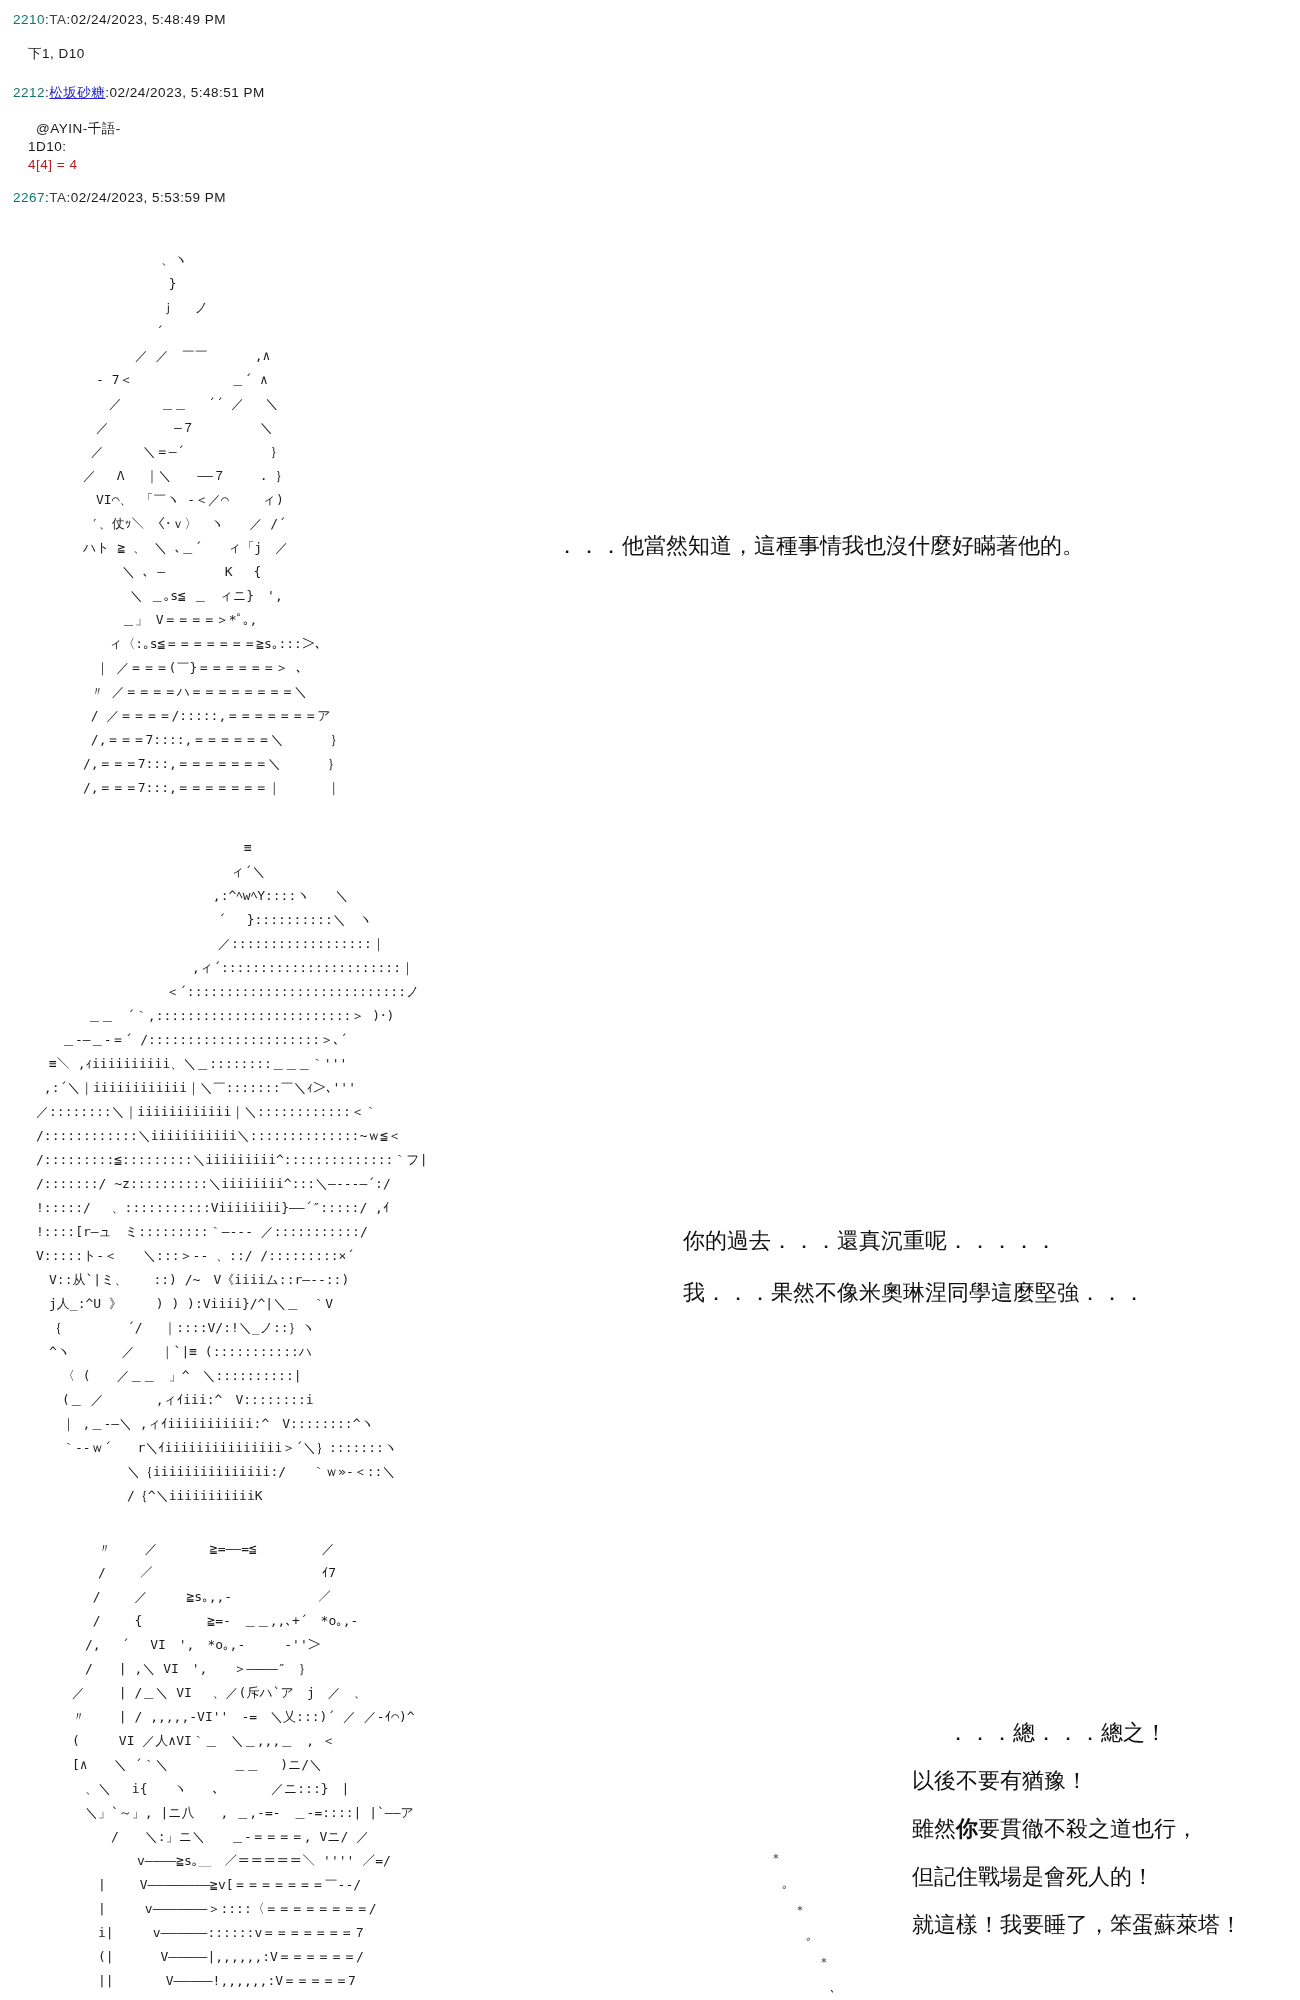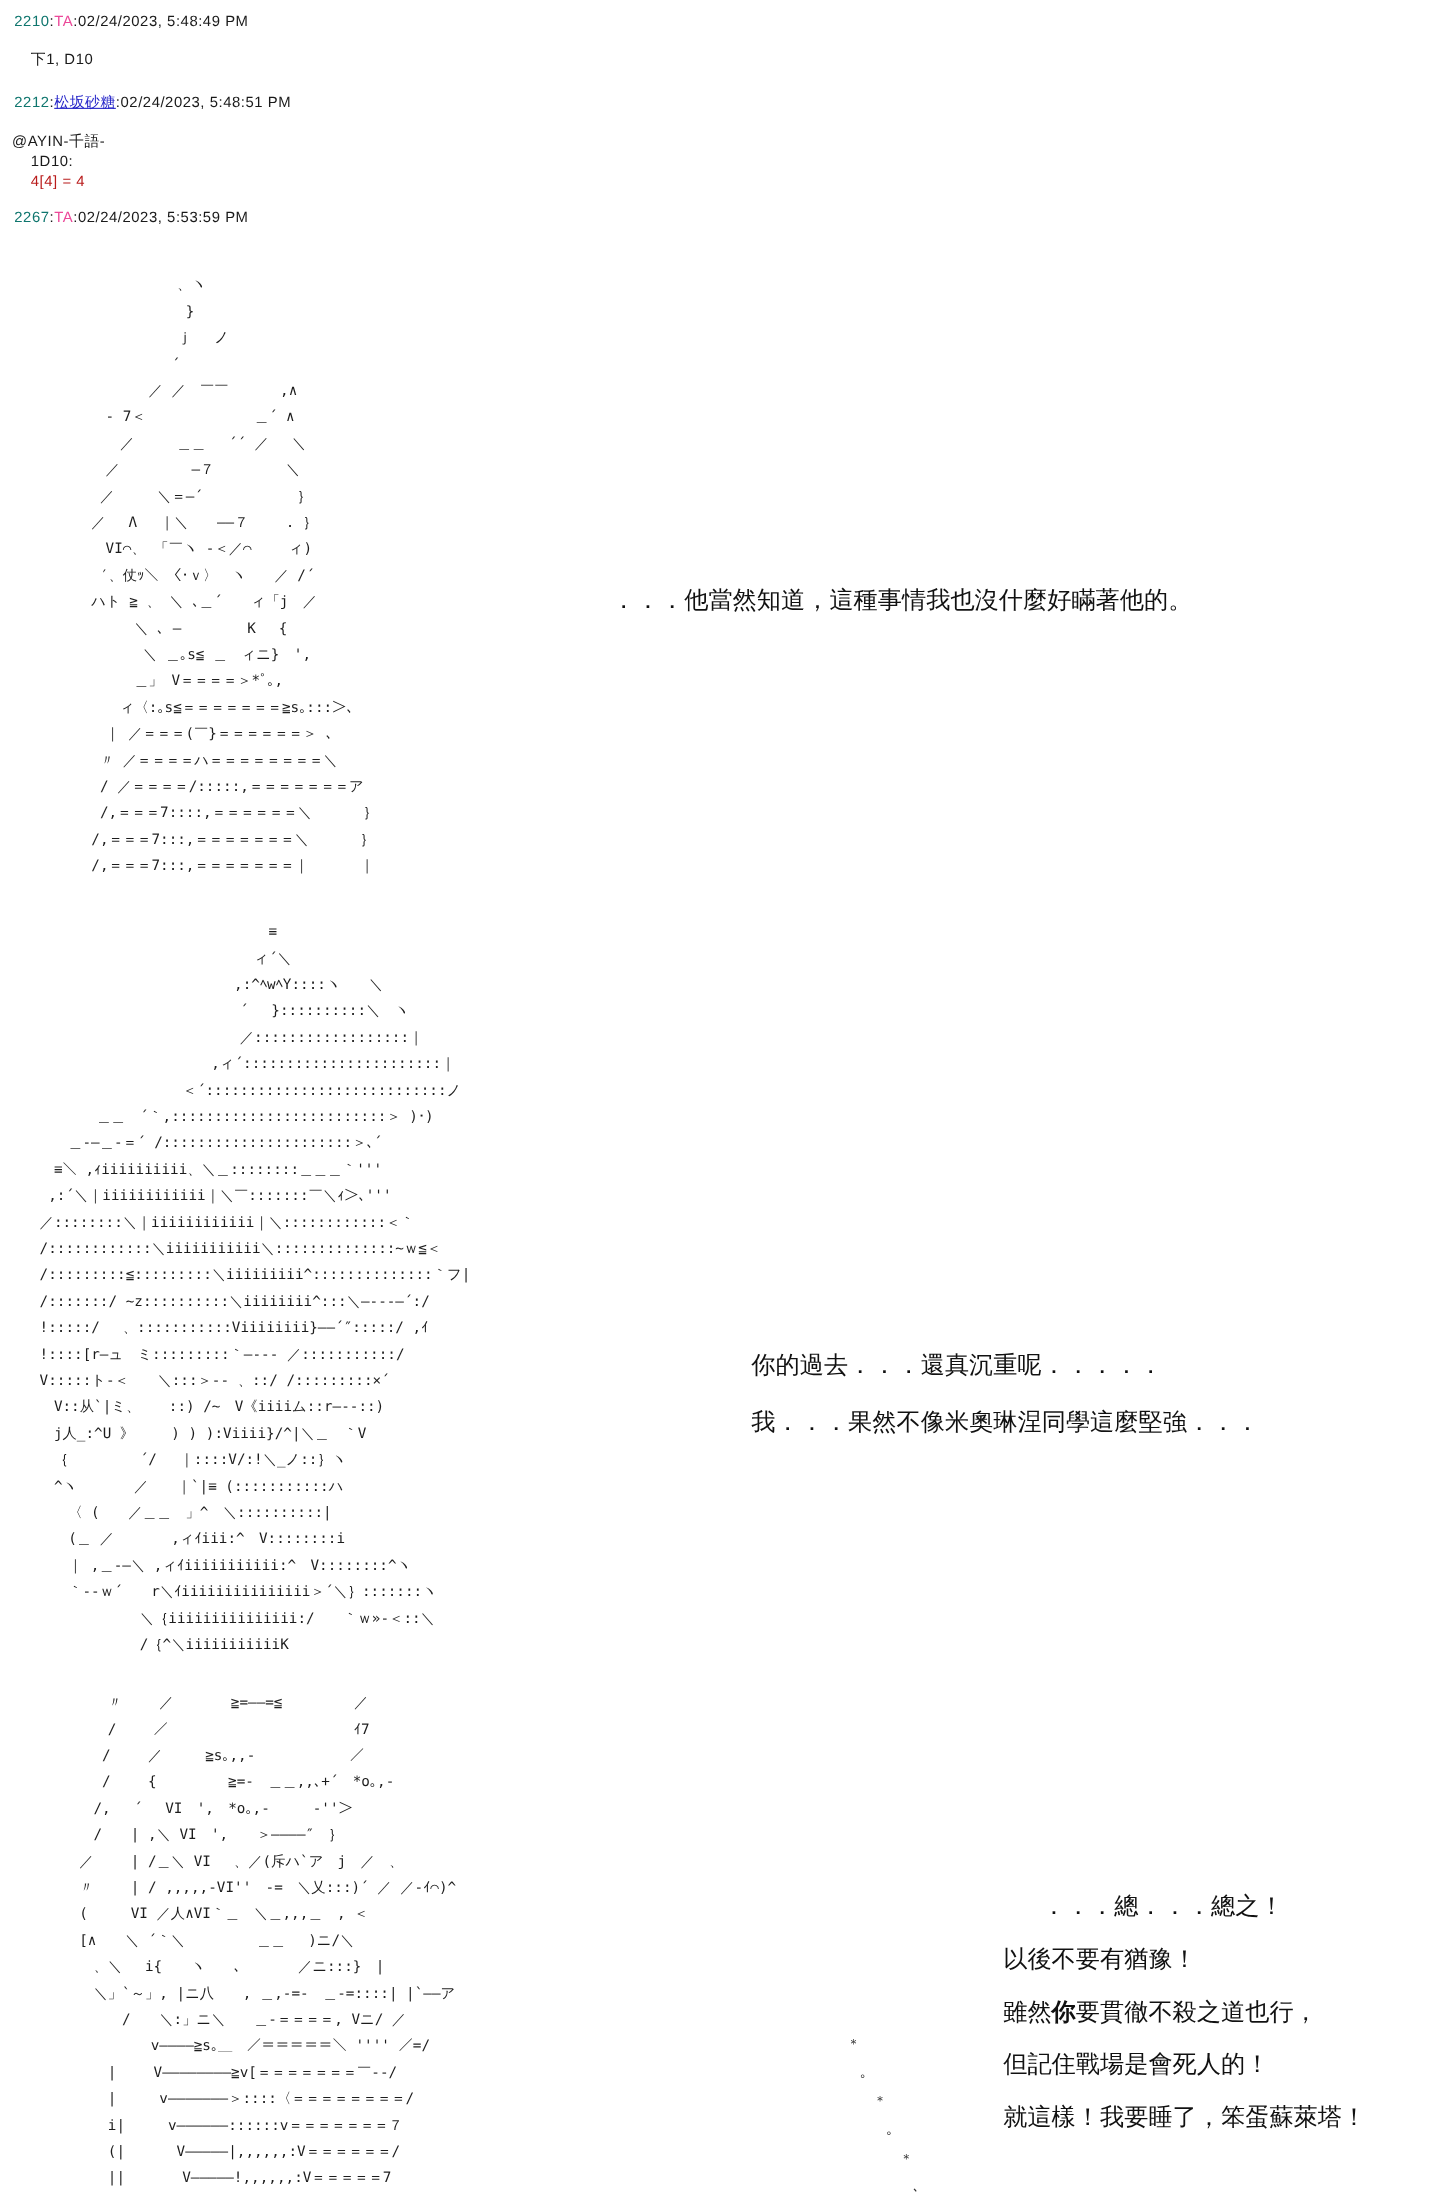--- a/index.html
+++ b/index.html
@@ -6,21 +6,21 @@
   body{
     width:1300px;height:2000px;position:relative;overflow:hidden;
     background:#ffffff;
     font-family:"Liberation Sans","DejaVu Sans",sans-serif;
   }
   .hdr{
     position:absolute;white-space:nowrap;
     font-size:13.5px;color:#1a1a1a;letter-spacing:0.5px;
   }
   .hdr .num{color:#0f766e;}
-  .hdr .ta{color:#ec4899;}
+  .hdr .ta{color:#404040;}
   .hdr .link{color:#2323c8;text-decoration:underline;cursor:pointer;}
   .hdr .dt{color:#1a1a1a;}
   .bodyline{
     position:absolute;white-space:nowrap;
     font-size:13.5px;color:#1a1a1a;letter-spacing:0.5px;
   }
   .dice{color:#b91c1c;}
   .aa{
     position:absolute;margin:0;white-space:pre;
     font-family:"DejaVu Sans Mono","Liberation Mono",monospace;
@@ -41,21 +41,21 @@
 <body>
 
 <div class="hdr" style="left:13px;top:12px;">
   <span class="num">2210</span><span>:</span><span class="ta">TA</span><span>:</span><span class="dt">02/24/2023, 5:48:49 PM</span>
 </div>
 <div class="bodyline" style="left:28px;top:45px;">下1, D10</div>
 
 <div class="hdr" style="left:13px;top:84px;">
   <span class="num">2212</span><span>:</span><span class="link">松坂砂糖</span><span>:</span><span class="dt">02/24/2023, 5:48:51 PM</span>
 </div>
-<div class="bodyline" style="left:11px;top:120px;">@AYIN-千語-</div>
+<div class="bodyline" style="left:36px;top:120px;">@AYIN-千語-</div>
 <div class="bodyline" style="left:28px;top:139px;">1D10:</div>
 <div class="bodyline dice" style="left:28px;top:157px;">4[4] = 4</div>
 
 <div class="hdr" style="left:13px;top:190px;">
   <span class="num">2267</span><span>:</span><span class="ta">TA</span><span>:</span><span class="dt">02/24/2023, 5:53:59 PM</span>
 </div>
 
 <pre class="aa" style="left:70px;top:248px;">　　　　　　　、ヽ
 　　　　　　　 }　ゝ
 　　　　　　　ｊ　 ノ

